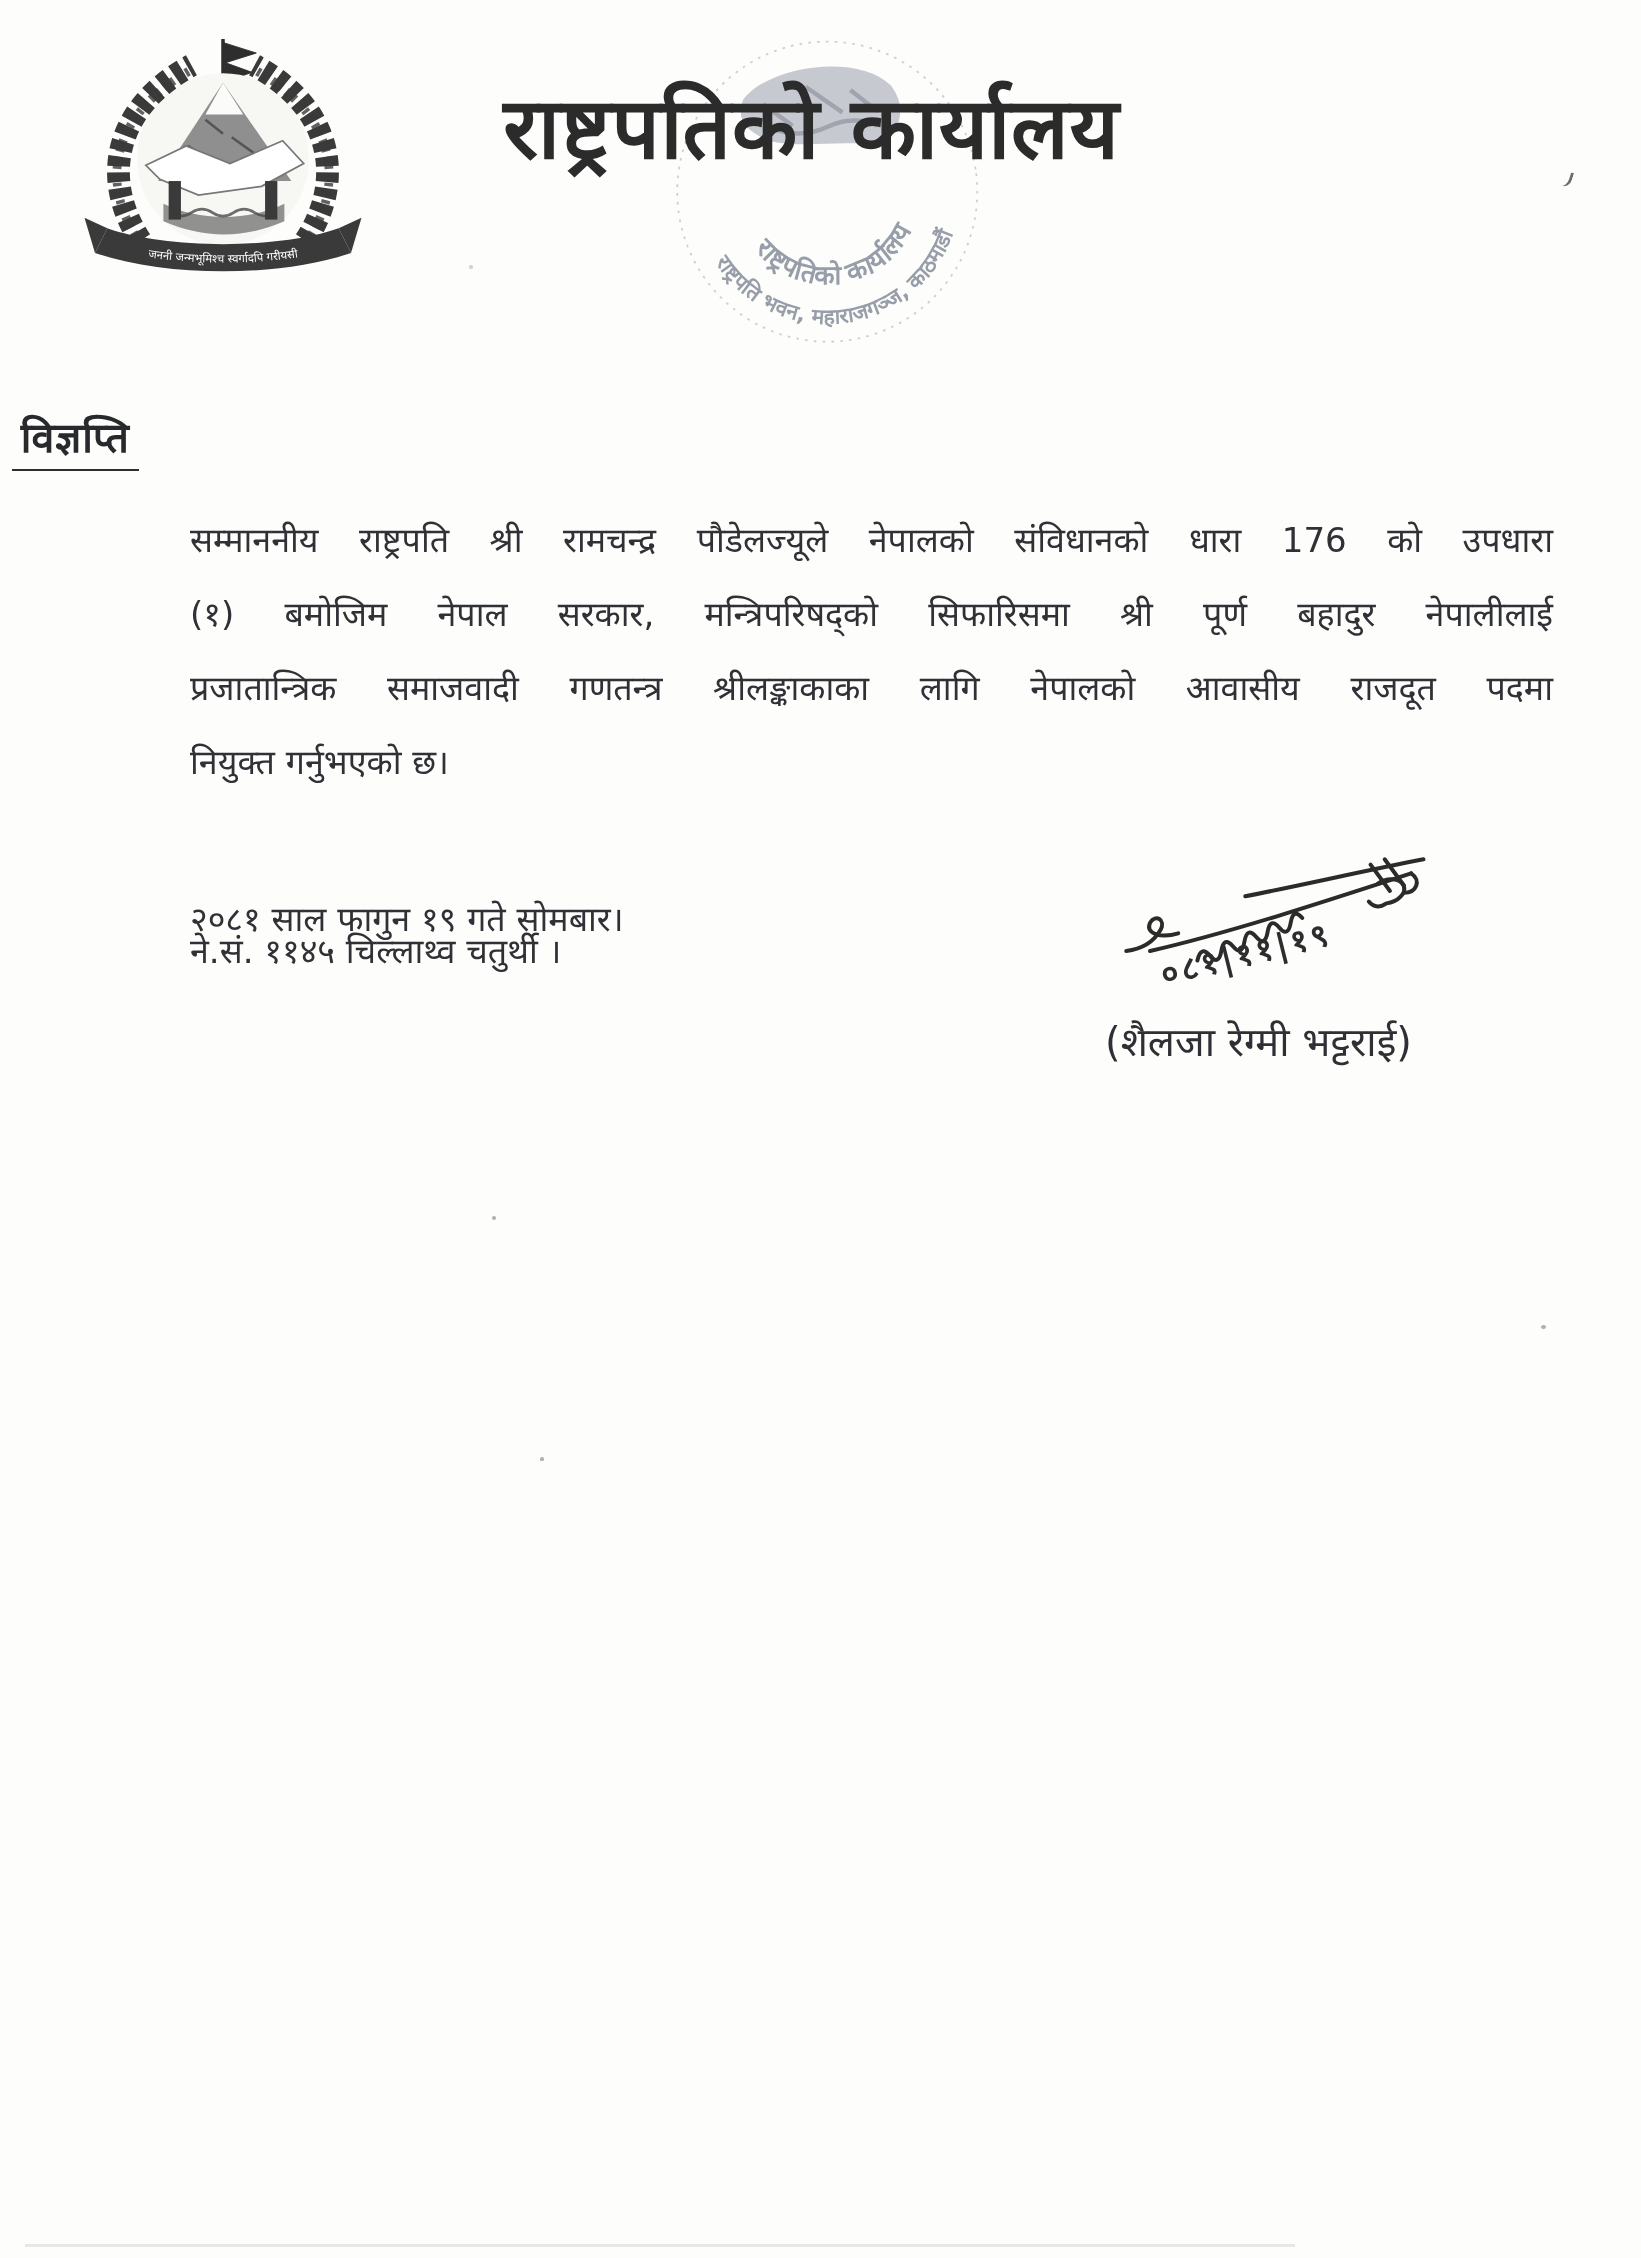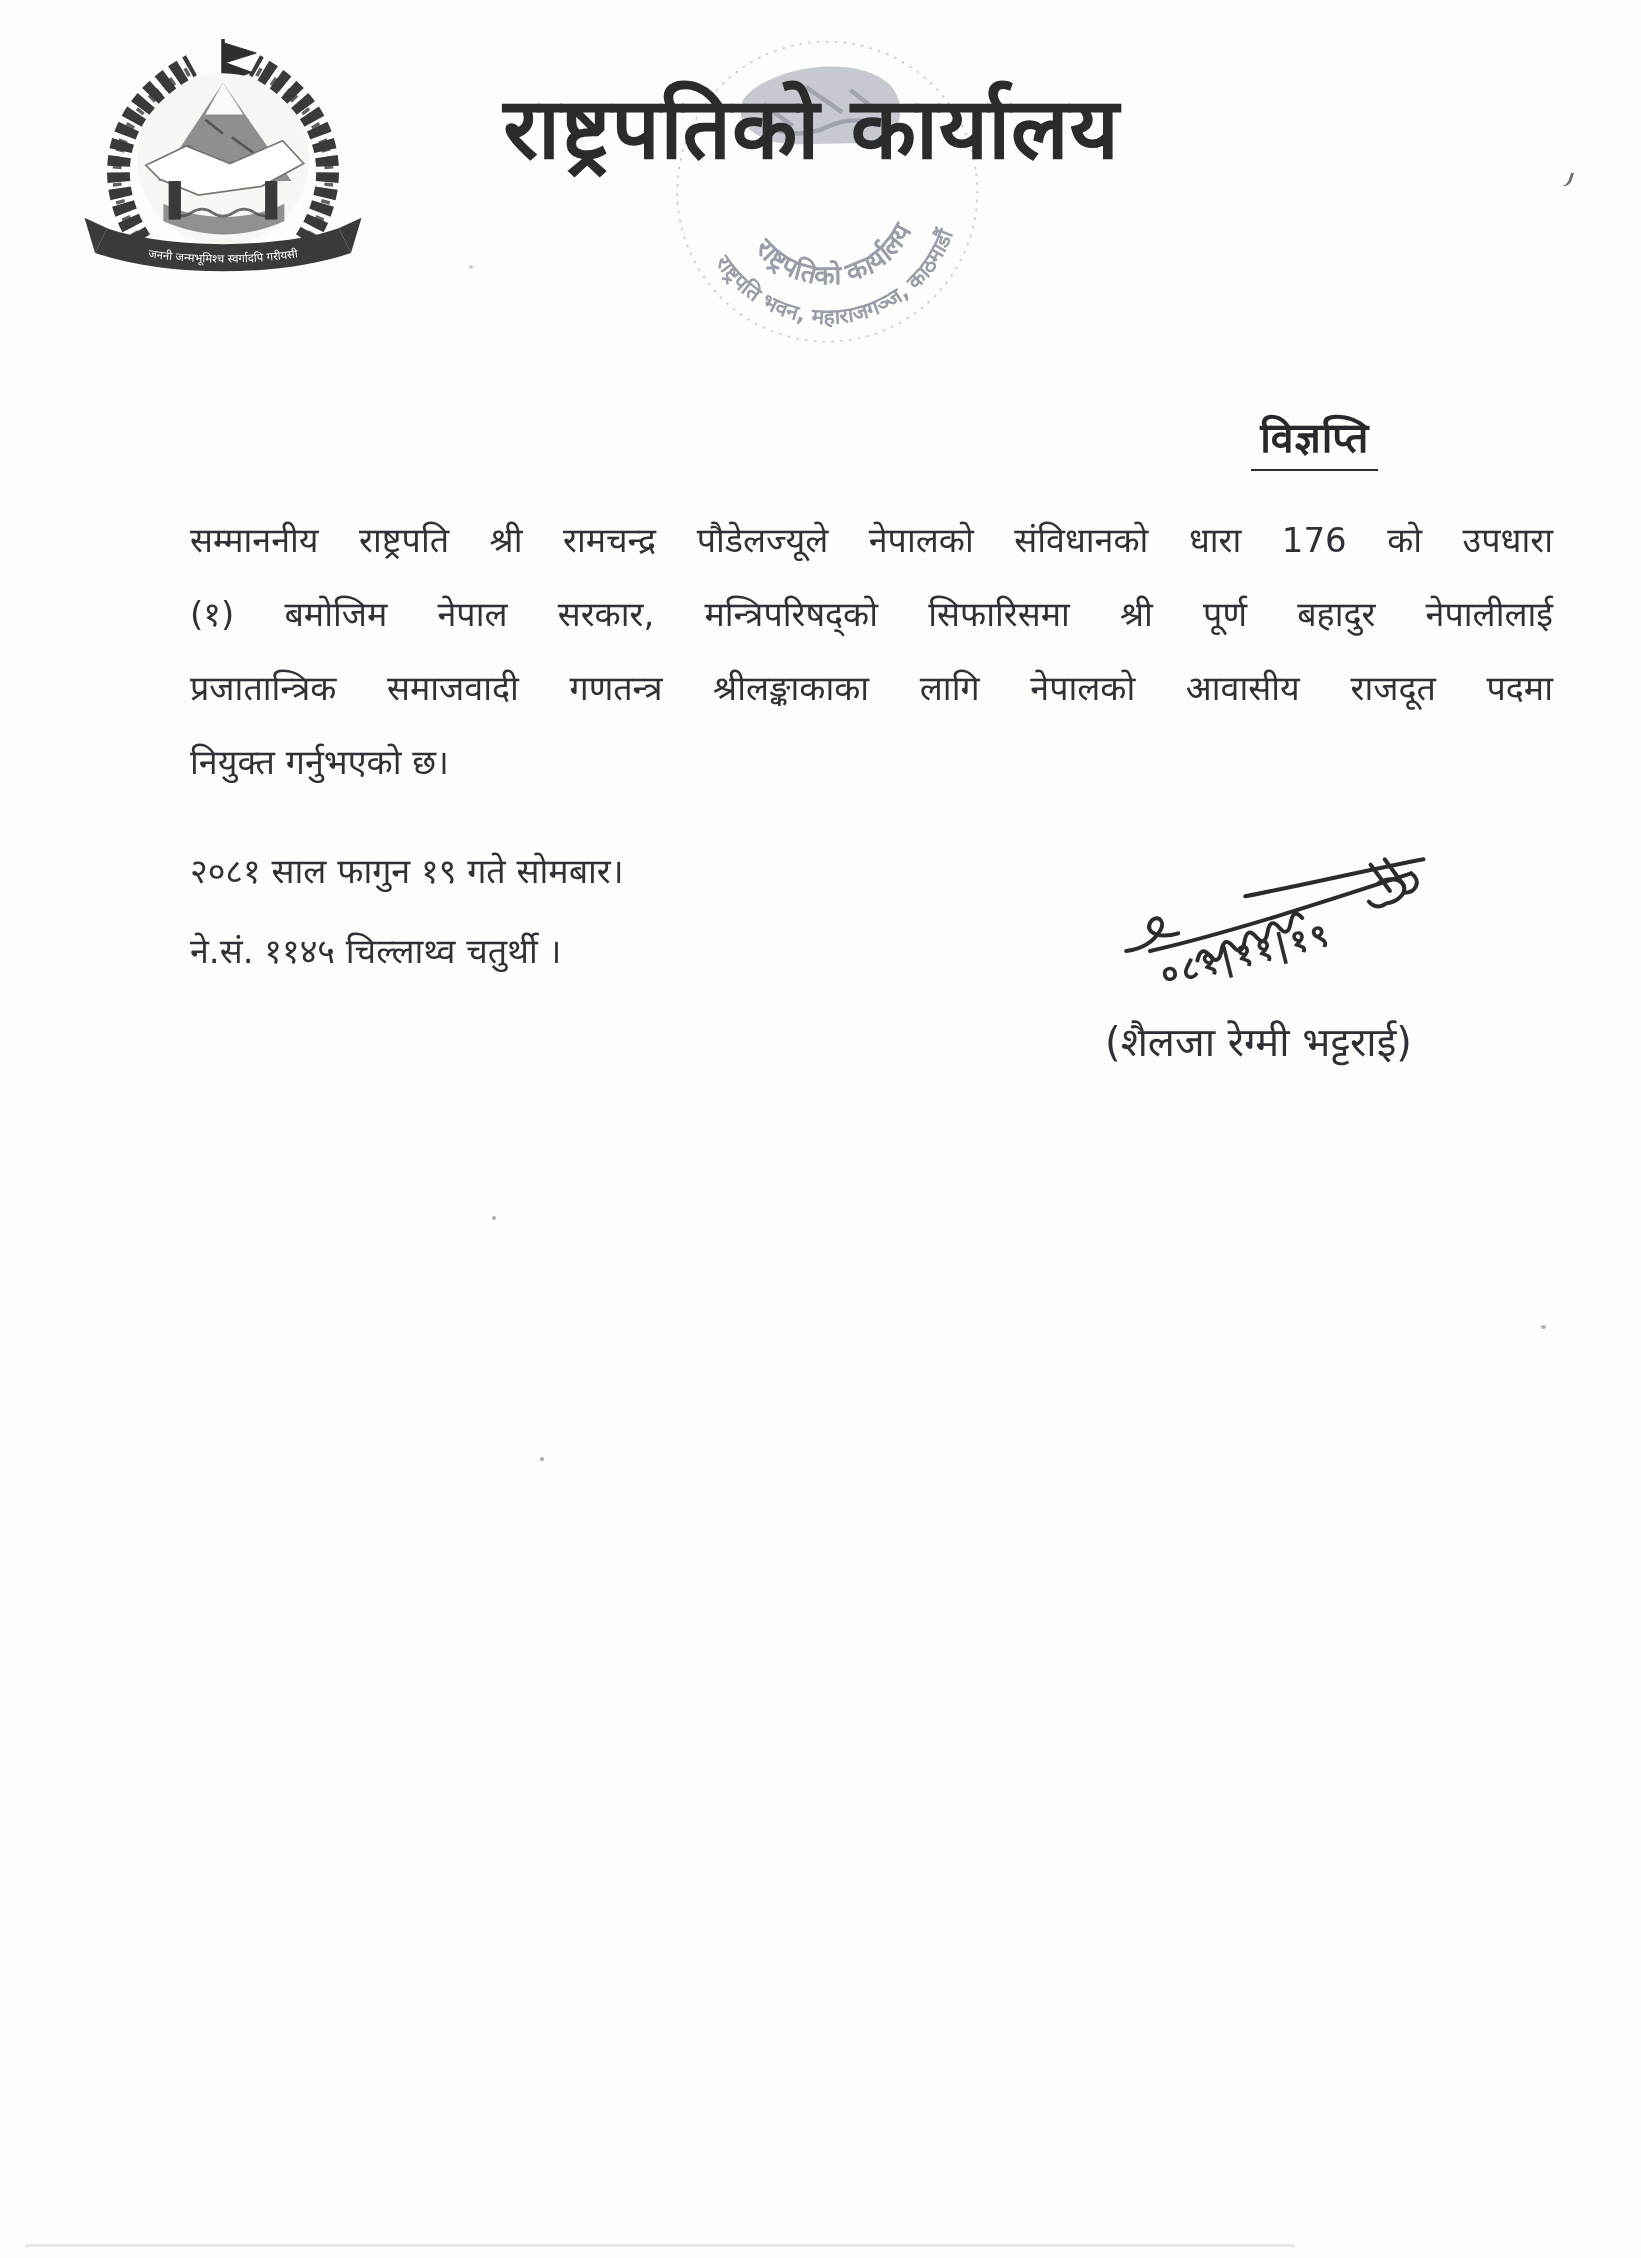--- a/index.html
+++ b/index.html
@@ -15,34 +15,34 @@
   .emblem{position:absolute;left:81px;top:32px;width:284px;height:263px;}
   .stamp{position:absolute;left:650px;top:8.8px;width:353px;height:353px;transform:rotate(-7deg);opacity:.78;z-index:1;}
   .org-title{
     position:absolute;left:335px;top:74px;width:953px;
     text-align:center;font-size:85px;font-weight:700;
     letter-spacing:0.9px;color:#2b2b2b;z-index:2;line-height:1.3;
   }
   .address{position:absolute;left:1099px;top:199px;z-index:2;font-size:31px;color:#32353c;}
   .address .a2{margin-top:16px;}
   
-  .heading-wrap{position:absolute;left:0;top:408px;width:1378px;text-align:right;}
+  .heading-wrap{position:absolute;left:12px;top:408px;width:1378px;text-align:left;}
   .heading{
     display:inline-block;font-size:41px;font-weight:600;color:#28292d;
     padding:0 8.8px 5.3px 8.8px;border-bottom:2.6px solid #2e2e2e;letter-spacing:0.9px;
   }
   .body-line{
     position:absolute;left:190px;width:1363px;height:71px;line-height:71px;
     font-size:34px;color:#303136;white-space:normal;
   }
   .just{text-align:justify;text-align-last:justify;}
   .last{text-align:left;}
   .l1{top:505px;} .l2{top:579px;} .l3{top:653px;} .l4{top:727px;}
   .date-line{position:absolute;left:190px;font-size:34px;color:#303136;line-height:71px;height:71px;}
-  .d1{top:836px;text-align:center;} .d2{top:916px;}
+  .d1{top:884px;text-align:center;} .d2{top:916px;}
   
   .signature{position:absolute;left:1113px;top:852px;width:344px;height:168px;z-index:2;}
   .sig-date-text{font-size:37px;fill:#2d2d30;font-weight:600;letter-spacing:4px;}
   .sig-name{position:absolute;left:1029px;top:1013px;width:459px;text-align:center;font-size:40px;color:#2f3035;}
   .sig-title{position:absolutebottom;position:absolute;left:1009px;top:1103px;width:459px;text-align:center;font-size:35px;color:#2f3035;}
   
   .footer{
     position:absolute;left:0;top:2191px;width:1642px;text-align:center;
     font-size:25.6px;color:#3a3d46;letter-spacing:0.4px;
   }

